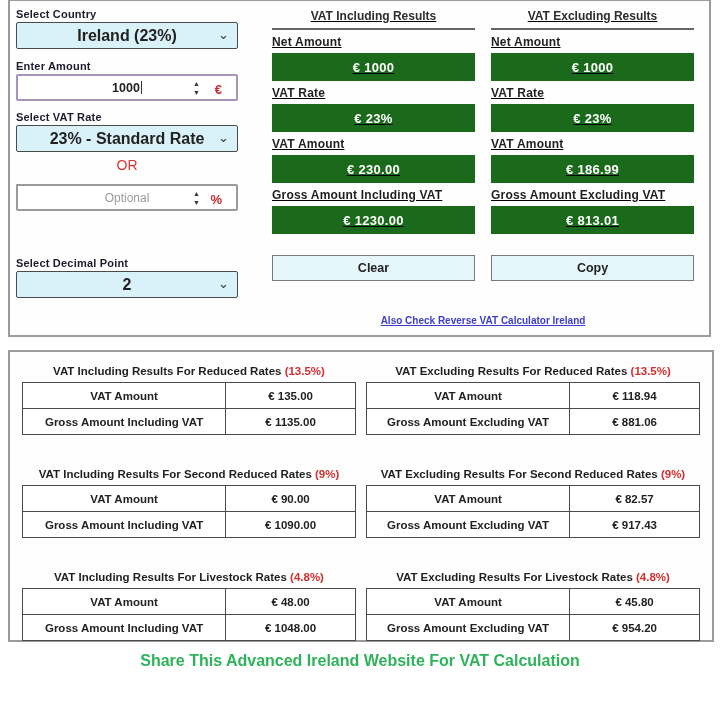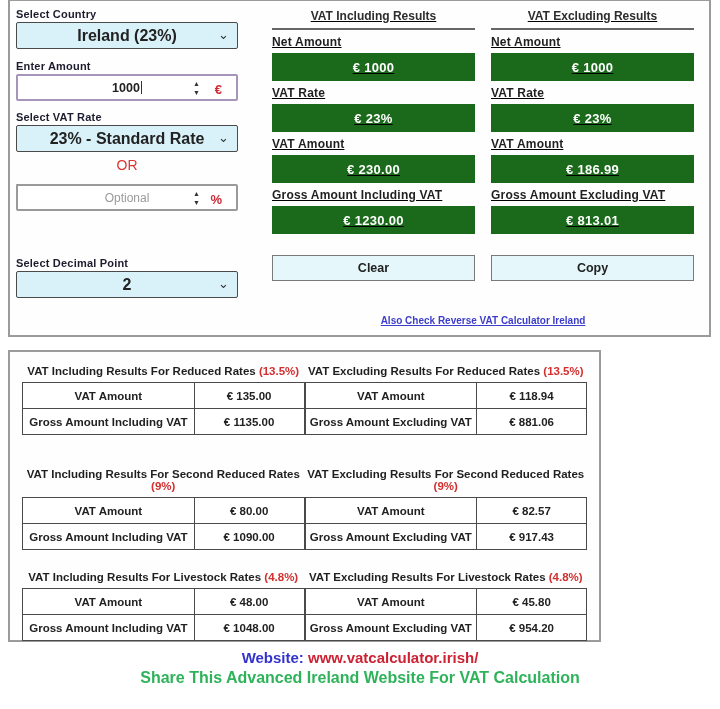--- a/index.html
+++ b/index.html
@@ -3,21 +3,21 @@
 <meta charset="utf-8">
 <style>
   * { margin:0; padding:0; box-sizing:border-box; }
   html,body { background:#ffffff; }
   body { font-family:"Liberation Sans", sans-serif; }
   .page { position:relative; width:720px; height:709px; background:#ffffff; overflow:hidden; }
 
   
   .panel { position:absolute; background:#fefefe; border:2px solid #9b9b9b; }
   .panel-top { left:8px; top:-1px; width:703px; height:338px; }
-  .panel-bottom { left:8px; top:350px; width:593px; height:292px; }
+  .panel-bottom { left:8px; top:350px; width:706px; height:292px; }
 
   
   .form-label { position:absolute; left:6px; font-size:11px; font-weight:bold; color:#1c1c2e; letter-spacing:.2px; }
   .field { position:absolute; left:6px; width:222px; height:27px; display:flex; align-items:center; justify-content:center; }
   .select { background:#d9f1f8; border:1px solid #4a4a4a; border-radius:2px; cursor:pointer; }
   .select .val { font-size:16px; font-weight:bold; color:#222; }
   .chevron { position:absolute; right:8px; top:4px; font-size:13px; color:#333; line-height:16px; }
   .input { background:#ffffff; border:2px solid #a694bb; border-radius:2px; }
   .input .val { font-size:12.5px; font-weight:bold; color:#222; }
   .input .caret { display:inline-block; width:1px; height:13px; background:#333; margin-left:1px; }
@@ -168,21 +168,21 @@
       </div>
     </div>
 
     <div class="tables-row" style="top:116px;">
       <div class="tbl-group">
         <div class="tbl-title"><span>VAT Including Results For Second Reduced Rates </span><span class="tbl-rate">(9%)</span></div>
         <table class="vat-table">
             <tbody>
           <tr>
                 <td class="c1">VAT Amount</td>
-                <td>€ 80.00</td>
+                <td>€ 90.00</td>
               </tr>
           <tr>
                 <td class="c1">Gross Amount Including VAT</td>
                 <td>€ 1090.00</td>
               </tr>
         </tbody>
           </table>
       </div>
       <div class="tbl-group">
         <div class="tbl-title"><span>VAT Excluding Results For Second Reduced Rates </span><span class="tbl-rate">(9%)</span></div>
@@ -229,19 +229,16 @@
                 <td class="c1">Gross Amount Excluding VAT</td>
                 <td>€ 954.20</td>
               </tr>
         </tbody>
           </table>
       </div>
     </div>
   </div>
 
   <div class="footer">
-    <div class="footer-line1">
-      <span class="site-label">Website: </span><span class="site-url">www.vatcalculator.irish/</span>
-    </div>
     <div class="footer-line2">Share This Advanced Ireland Website For VAT Calculation</div>
   </div>
 
 </div>
 
 </body></html>

